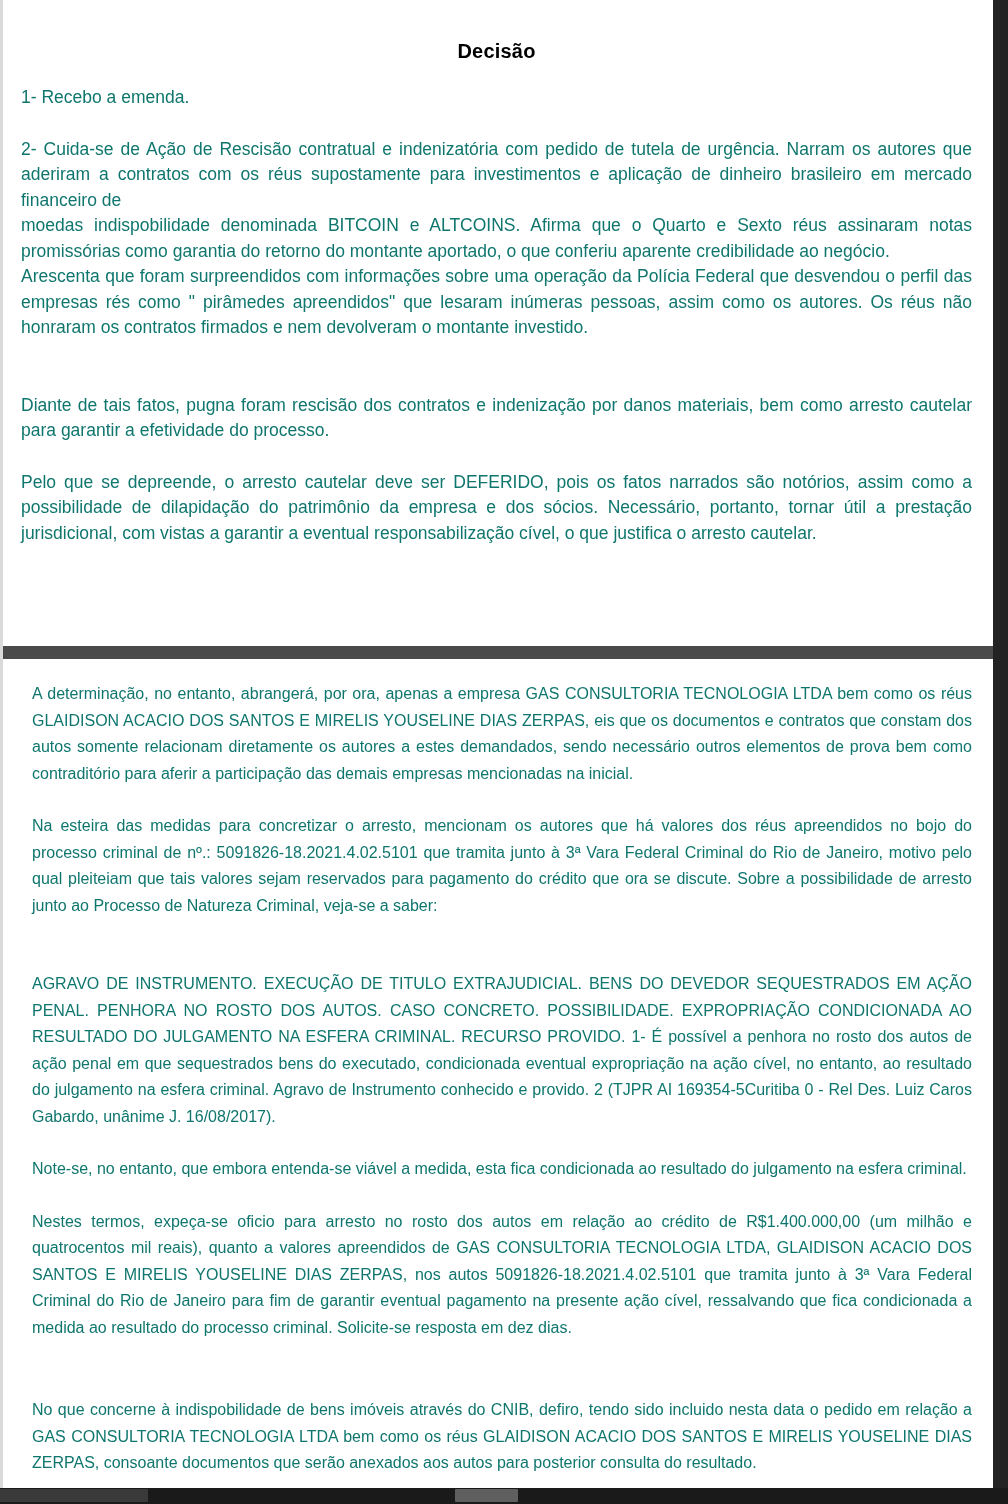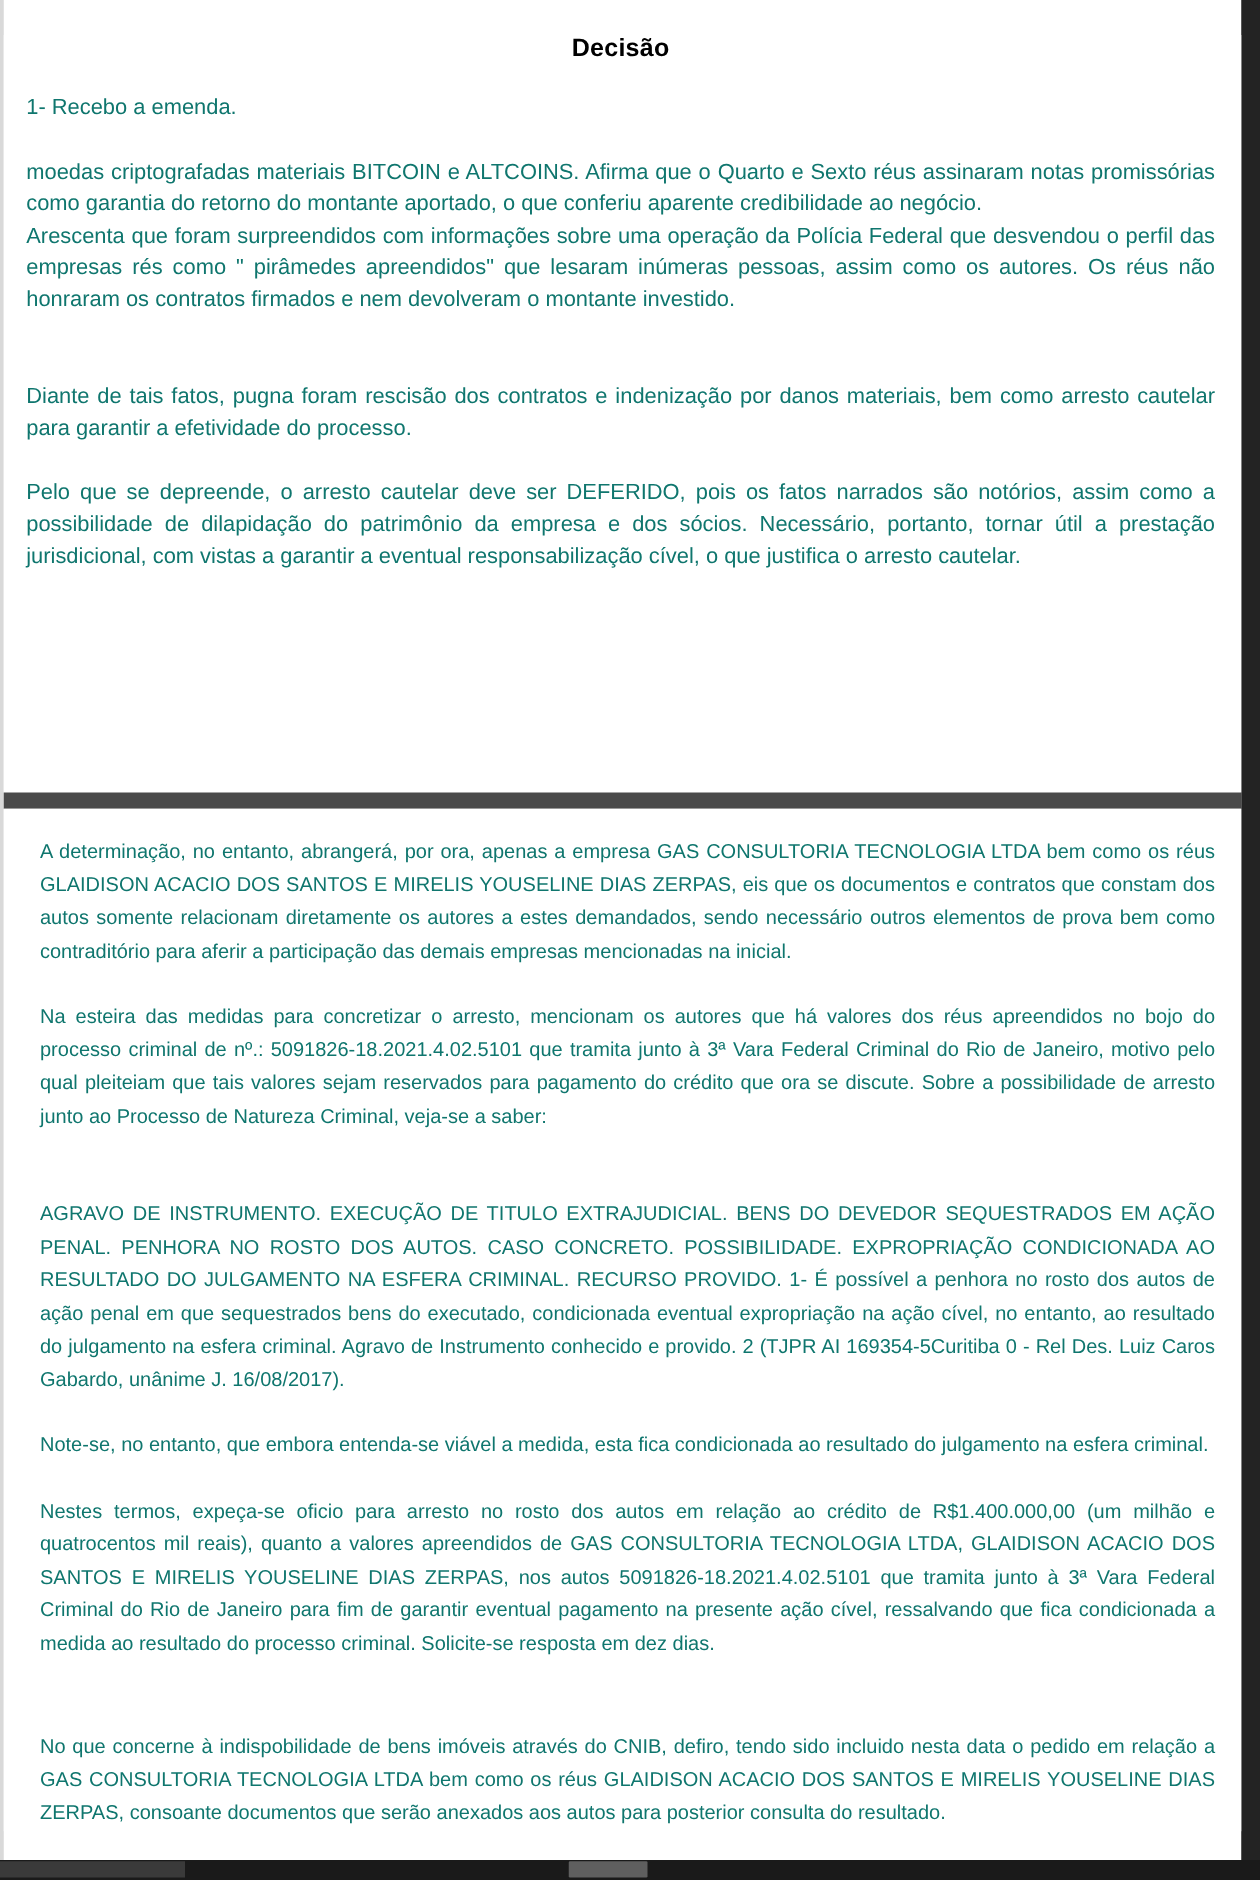--- a/index.html
+++ b/index.html
@@ -55,21 +55,21 @@
   
   .page-gap {
     height: 13px;
     background: #4a4a4a;
     width: 100%;
   }
   h1.doc-title {
     font-size: 20px;
     font-weight: bold;
     text-align: center;
-    margin: 28px 0 0 0;
+    margin: 40px 0 0 0;
     padding: 0;
     color: #000000;
     letter-spacing: 0.2px;
   }
   p.para {
     color: #0f766e;
     margin: 0;
     padding: 0;
     text-align: justify;
     text-justify: inter-word;
@@ -129,22 +129,23 @@
     <div class="page page-one p1">
 
       <h1 class="doc-title">Decisão</h1>
 
       <div class="gap-md"></div>
 
       <p class="para">1- Recebo a emenda.</p>
 
       <div class="gap-lg"></div>
 
-
-      <p class="para">moedas criptografadas materiais BITCOIN e ALTCOINS. Afirma que o Quarto e Sexto réus assinaram notas promissórias como garantia do retorno do montante aportado, o que conferiu aparente credibilidade ao negócio.</p>
+      <p class="para">2- Cuida-se de Ação de Rescisão contratual e indenizatória com pedido de tutela de urgência. Narram os autores que aderiram a contratos com os réus supostamente para  investimentos e aplicação de dinheiro brasileiro em mercado financeiro de</p>
+
+      <p class="para">moedas indispobilidade denominada BITCOIN e ALTCOINS. Afirma que o Quarto e Sexto réus assinaram notas promissórias como garantia do retorno do montante aportado, o que conferiu aparente credibilidade ao negócio.</p>
 
       <p class="para">Arescenta que foram surpreendidos com informações sobre uma operação da Polícia Federal que desvendou o perfil das empresas rés como " pirâmedes apreendidos" que lesaram inúmeras pessoas, assim como os autores. Os réus não honraram os contratos firmados e nem devolveram o montante investido.</p>
 
       <div class="gap-lg"></div>
 
 
       <div class="gap-lg"></div>
 
       <p class="para">Diante de tais fatos, pugna foram rescisão dos contratos e indenização por danos materiais, bem como arresto cautelar para garantir a efetividade do processo.</p>
 

